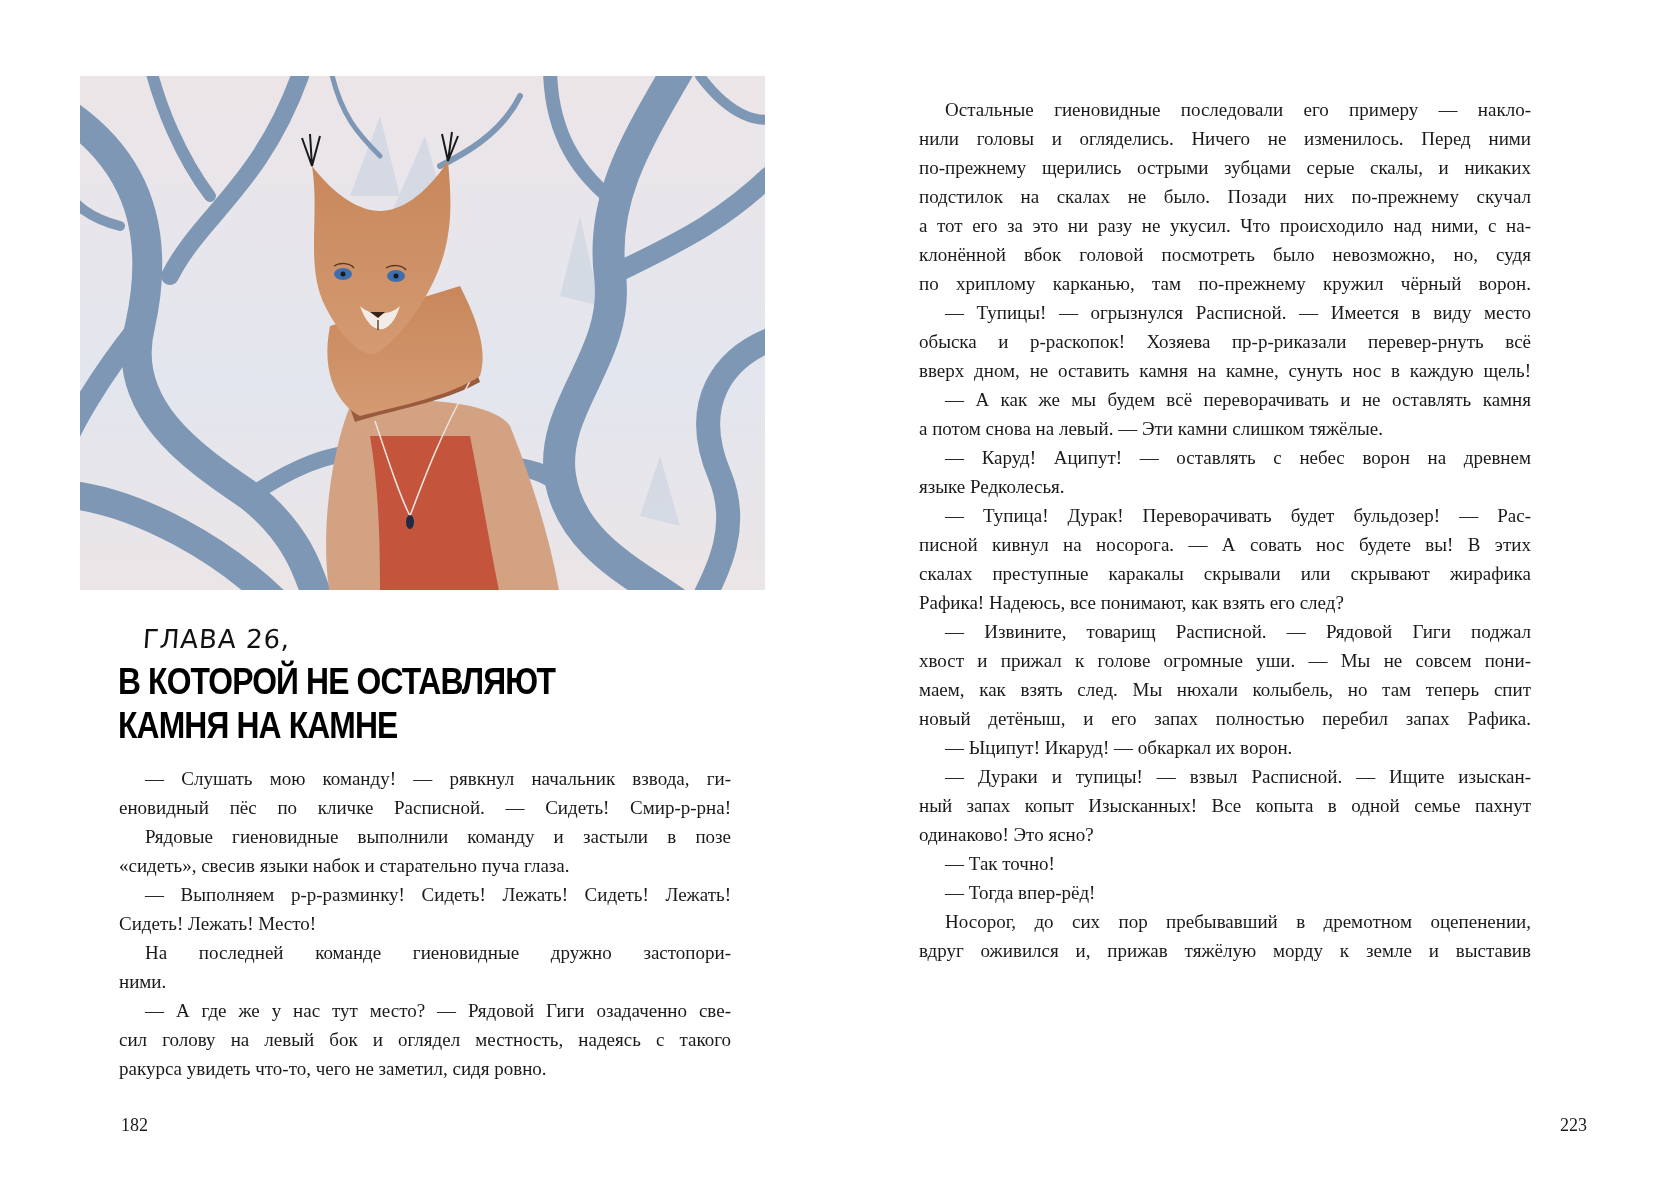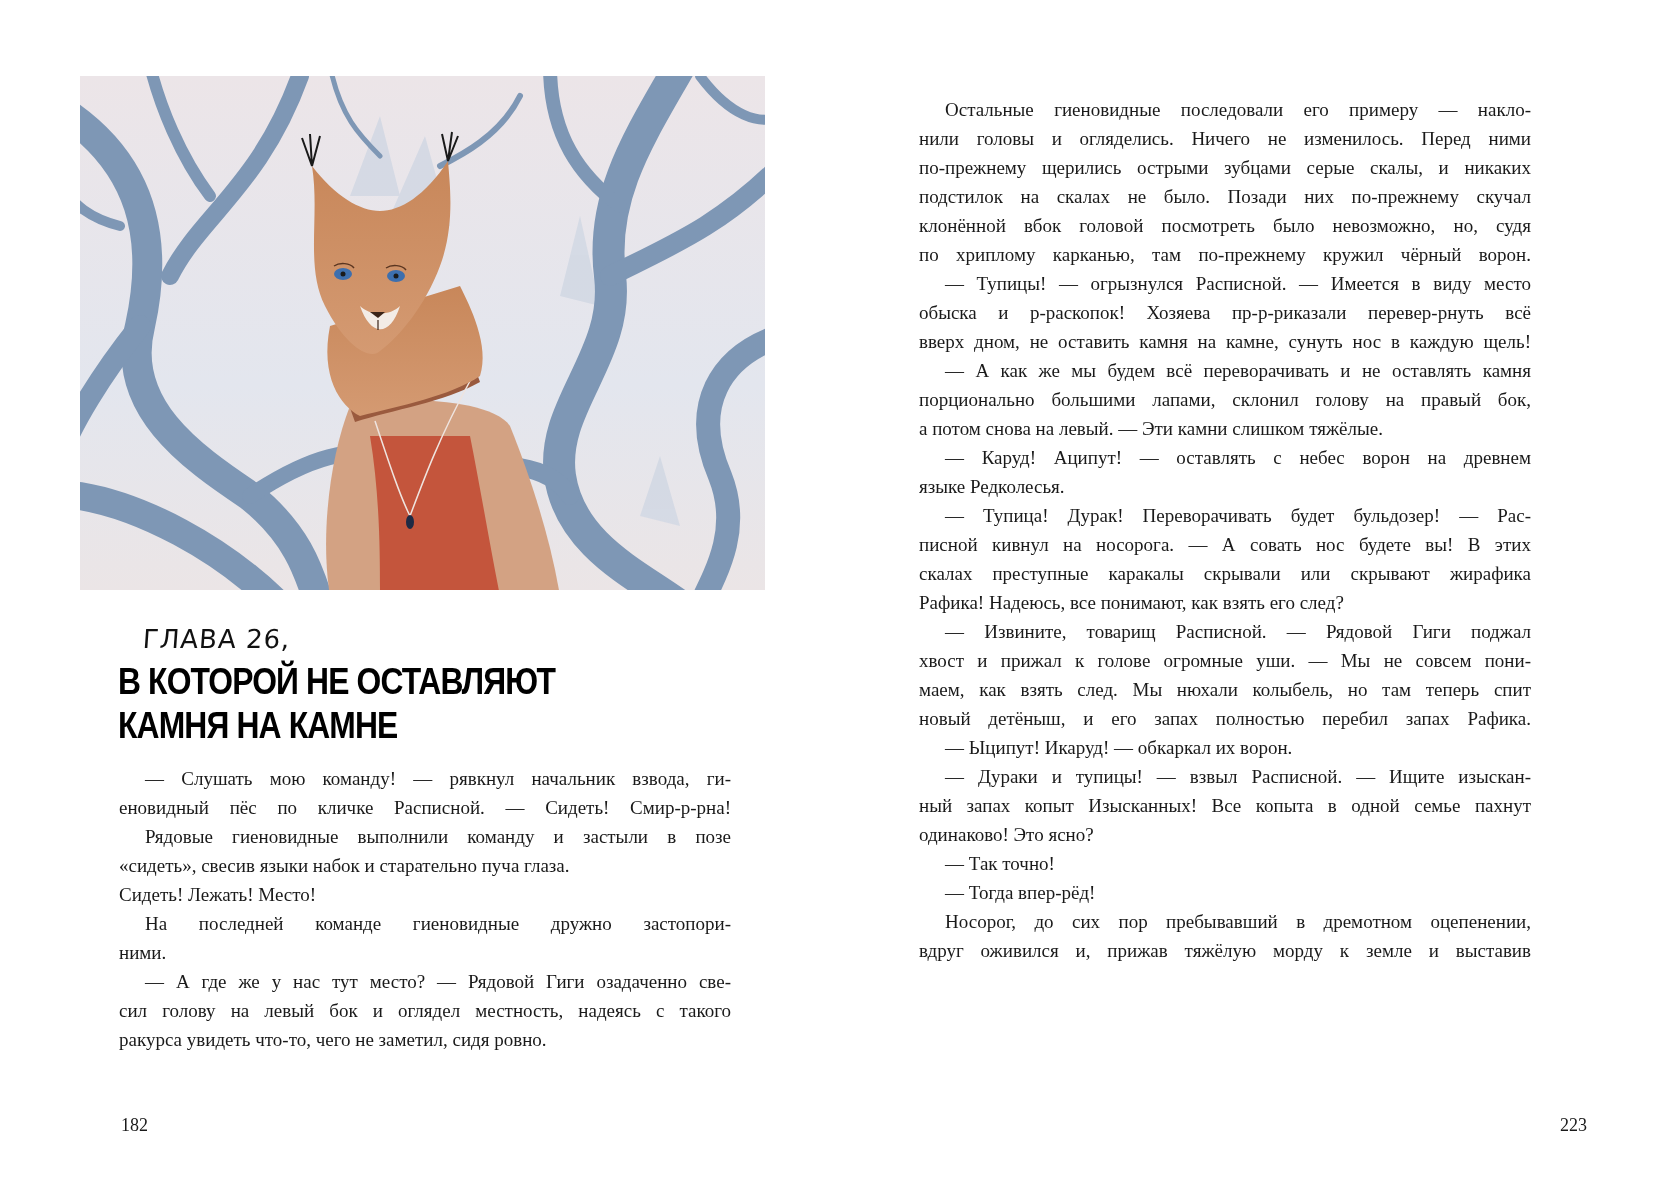--- a/index.html
+++ b/index.html
@@ -100,44 +100,45 @@
   <h1 class="chapter-title">
     <span>В КОТОРОЙ НЕ ОСТАВЛЯЮТ</span>
     <span>КАМНЯ НА КАМНЕ</span>
   </h1>
 
   <div class="text-block text-left" id="left-lines">
       <span class="line justify indent">— Слушать мою команду! — рявкнул начальник взвода, ги-</span>
       <span class="line justify">еновидный пёс по кличке Расписной. — Сидеть! Смир-р-рна!</span>
       <span class="line justify indent">Рядовые гиеновидные выполнили команду и застыли в позе</span>
       <span class="line">«сидеть», свесив языки набок и старательно пуча глаза.</span>
+      <span class="line justify indent">— Выполняем р-р-разминку! Сидеть! Лежать! Сидеть! Лежать!</span>
       <span class="line">Сидеть! Лежать! Место!</span>
       <span class="line justify indent">На последней команде гиеновидные дружно застопори-</span>
       <span class="line">ними.</span>
       <span class="line justify indent">— А где же у нас тут место? — Рядовой Гиги озадаченно све-</span>
       <span class="line justify">сил голову на левый бок и оглядел местность, надеясь с такого</span>
       <span class="line">ракурса увидеть что-то, чего не заметил, сидя ровно.</span>
     </div>
 
   <div class="page-number left">182</div>
 </div>
 
 <div class="page page-right">
   <div class="text-block text-right" id="right-lines">
       <span class="line justify indent">Остальные гиеновидные последовали его примеру — накло-</span>
       <span class="line justify">нили головы и огляделись. Ничего не изменилось. Перед ними</span>
       <span class="line justify">по-прежнему щерились острыми зубцами серые скалы, и никаких</span>
       <span class="line justify">подстилок на скалах не было. Позади них по-прежнему скучал</span>
+      <span class="line justify">а тот его за это ни разу не укусил. Что происходило над ними, с на-</span>
       <span class="line justify">клонённой вбок головой посмотреть было невозможно, но, судя</span>
       <span class="line justify">по хриплому карканью, там по-прежнему кружил чёрный ворон.</span>
       <span class="line justify indent">— Тупицы! — огрызнулся Расписной. — Имеется в виду место</span>
       <span class="line justify">обыска и р-раскопок! Хозяева пр-р-риказали перевер-рнуть всё</span>
       <span class="line justify">вверх дном, не оставить камня на камне, сунуть нос в каждую щель!</span>
       <span class="line justify indent">— А как же мы будем всё переворачивать и не оставлять камня</span>
-      <span class="line justify">порционально большими лапами, склонил голову на правый бок,</span>
       <span class="line">а потом снова на левый. — Эти камни слишком тяжёлые.</span>
       <span class="line justify indent">— Каруд! Аципут! — оставлять с небес ворон на древнем</span>
       <span class="line">языке Редколесья.</span>
       <span class="line justify indent">— Тупица! Дурак! Переворачивать будет бульдозер! — Рас-</span>
       <span class="line justify">писной кивнул на носорога. — А совать нос будете вы! В этих</span>
       <span class="line justify">скалах преступные каракалы скрывали или скрывают жирафика</span>
       <span class="line">Рафика! Надеюсь, все понимают, как взять его след?</span>
       <span class="line justify indent">— Извините, товарищ Расписной. — Рядовой Гиги поджал</span>
       <span class="line justify">хвост и прижал к голове огромные уши. — Мы не совсем пони-</span>
       <span class="line justify">маем, как взять след. Мы нюхали колыбель, но там теперь спит</span>

